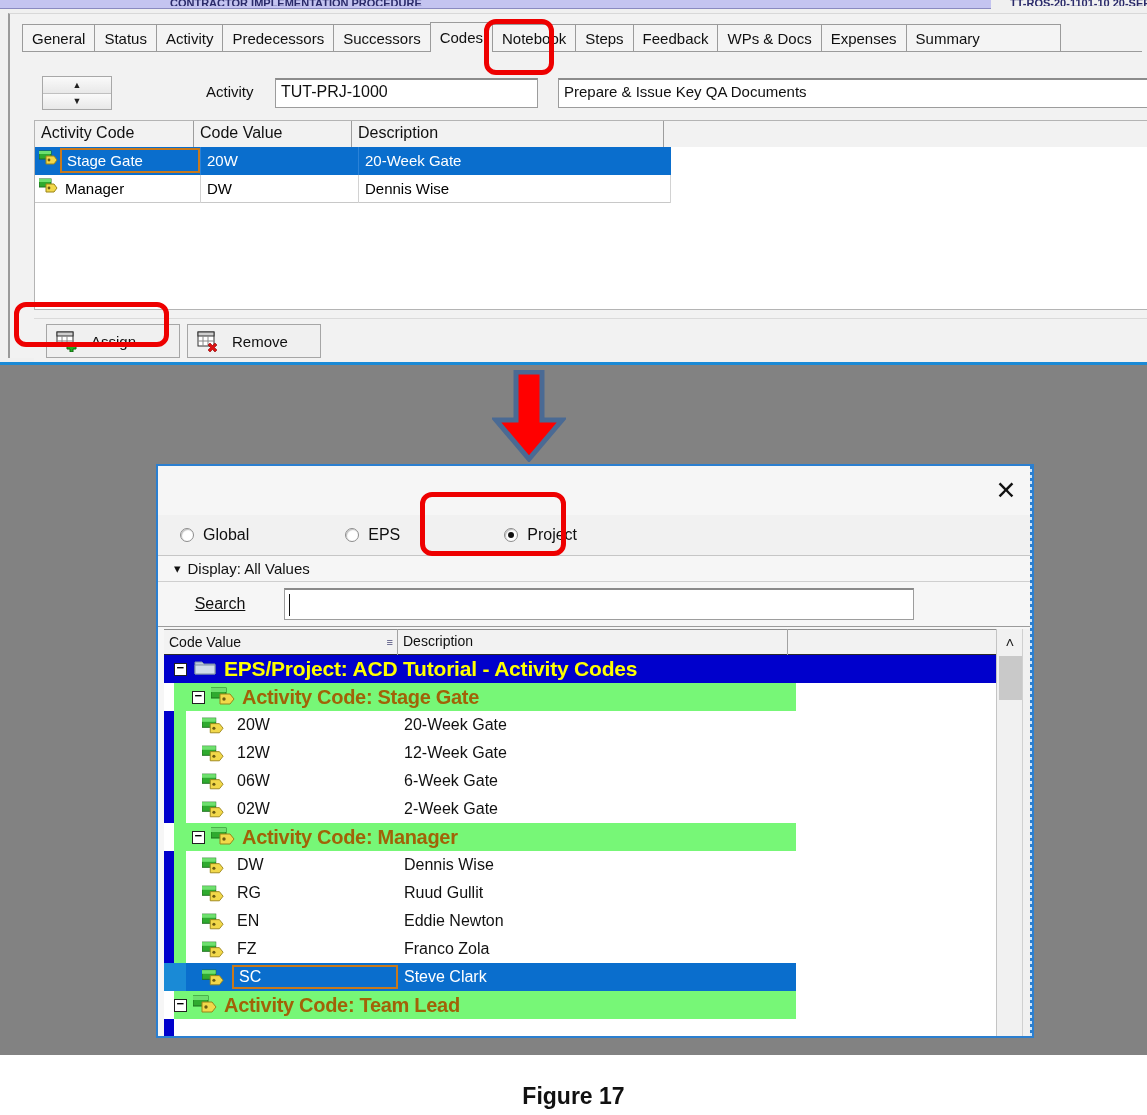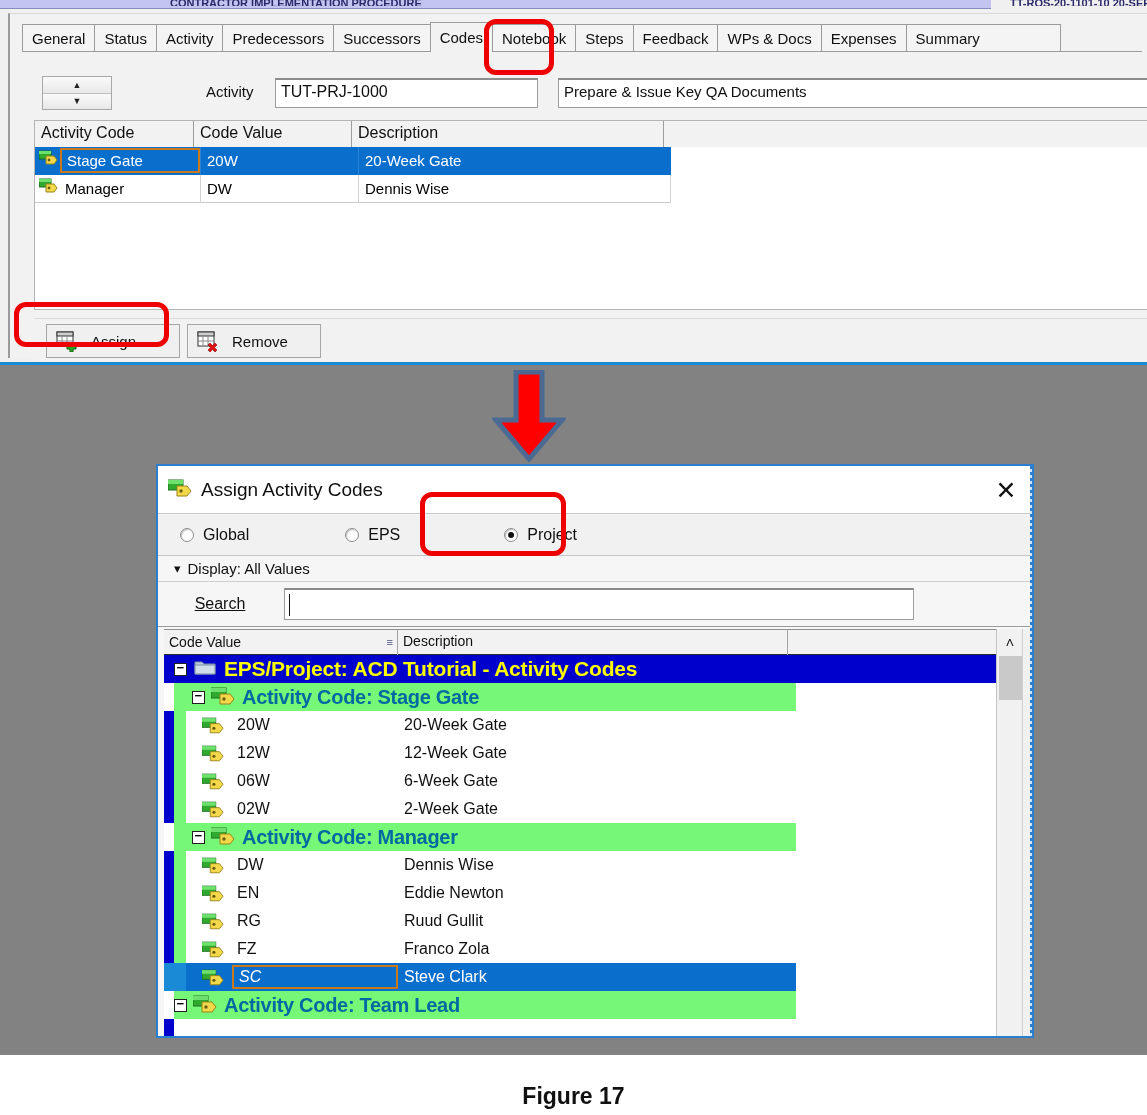--- a/index.html
+++ b/index.html
@@ -214,33 +214,33 @@
   #tree {
     position: absolute; left: 6px; top: 189px; width: 832px; height: 381px;
     background: #ffffff; overflow: hidden;
   }
   #tree-indent { position: absolute; left: 0; top: 0; width: 10px; height: 381px; background: #0000cc; }
   .trow { position: relative; height: 28px; display: flex; align-items: center; width: 832px; }
   .trow.eps { background: #0000cc; }
   .trow.eps .txt { color: #ffff00; font-size: 21px; font-weight: bold; letter-spacing: -.2px; }
   .trow.grp { background: #ffffff; }
   .grp-bar { position: absolute; left: 10px; top: 0; width: 622px; height: 28px; background: #77f777; }
-  .trow.grp .txt { color: #0369a1; font-size: 20px; font-weight: bold; letter-spacing: -.3px; }
+  .trow.grp .txt { color: #a16207; font-size: 20px; font-weight: bold; letter-spacing: -.3px; }
   .trow.leaf { background: #ffffff; }
   .leaf-side { position: absolute; left: 0; top: 0; width: 10px; height: 28px; background: #0000cc; }
   .leaf-band { position: absolute; left: 10px; top: 0; width: 12px; height: 28px; background: #77f777; }
   .trow.leaf.sel .leaf-side { background: #1a8ad6; }
   .trow.leaf.sel .leaf-band { background: #1a8ad6; }
   .trow.leaf.sel .row-bg { background: #0a6ecd; }
   .row-bg { position: absolute; left: 22px; top: 0; width: 610px; height: 28px; }
   .leaf-code {
     position: absolute; left: 68px; top: 2px; width: 166px; height: 24px;
     font-size: 16px; color: #111; line-height: 23px; padding-left: 5px;
   }
-  .trow.leaf.sel .leaf-code { color: #fff; border: 2px solid #c8791c; line-height: 20px; font-style: italic; }
+  .trow.leaf.sel .leaf-code { color: #fff; border: 2px solid #c8791c; line-height: 20px; }
   .leaf-desc {
     position: absolute; left: 240px; top: 2px; font-size: 16px; color: #111; line-height: 24px;
   }
   .trow.leaf.sel .leaf-desc { color: #fff; }
   .leaf-icon { position: absolute; left: 38px; top: 5px; }
   .expander {
     width: 13px; height: 13px; border: 1px solid #202020; background: #fff;
     display: flex; align-items: center; justify-content: center;
     font-size: 13px; line-height: 8px; color: #000; font-weight: bold; font-family: "Liberation Mono", monospace;
   }
@@ -418,31 +418,20 @@
   <div id="topline"></div>
 
   <div id="arrow">
     <svg width="74" height="92" viewBox="0 0 74 92">
       <path d="M24 2 H50 V50 H70 L37 89 L4 50 H24 Z" fill="#ff0000" stroke="#4a6a94" stroke-width="5" stroke-linejoin="miter"></path>
     </svg>
   </div>
 
   <div id="dialog">
 
-    <div id="dlg-title">
-      <span>
-        <svg width="24" height="20" viewBox="0 0 24 20">
-            <rect x="0" y="2" width="15" height="10" fill="#2faa2f" stroke="#1d6e1d"></rect>
-            <rect x="0" y="2" width="15" height="4" fill="#6ee06e"></rect>
-            <path d="M9 8 L19 8 L23 13 L19 18 L9 18 Z" fill="#f2d84a" stroke="#9a8418"></path>
-            <circle cx="13" cy="13" r="1.7" fill="#6b5c10"></circle>
-          </svg>
-      </span>
-      <span class="t">Assign Activity Codes</span>
-    </div>
     <div id="dlg-close">✕</div>
 
     <div id="radio-row">
       <label class="radio" id="r-global">
         <span class="rdo"></span>
         <span>Global</span>
       </label>
       <label class="radio" id="r-eps">
         <span class="rdo"></span>
         <span>EPS</span>
@@ -587,35 +576,35 @@
       <div class="trow leaf">
         <div class="leaf-side"></div>
           <div class="leaf-band"></div>
           <div class="row-bg"></div>
         <span class="leaf-icon"><svg width="22" height="18" viewBox="0 0 24 19">
               <rect x="0" y="2" width="15" height="10" fill="#2faa2f" stroke="#1d6e1d"></rect>
               <rect x="0" y="2" width="15" height="4" fill="#6ee06e"></rect>
               <path d="M9 8 L19 8 L23 13 L19 18 L9 18 Z" fill="#f2d84a" stroke="#9a8418"></path>
               <circle cx="13" cy="13" r="1.7" fill="#6b5c10"></circle>
             </svg></span>
+        <span class="leaf-code">RG</span>
+        <span class="leaf-desc">Ruud Gullit</span>
+      </div>
+      <div class="trow leaf">
+        <div class="leaf-side"></div>
+          <div class="leaf-band"></div>
+          <div class="row-bg"></div>
+        <span class="leaf-icon"><svg width="22" height="18" viewBox="0 0 24 19">
+              <rect x="0" y="2" width="15" height="10" fill="#2faa2f" stroke="#1d6e1d"></rect>
+              <rect x="0" y="2" width="15" height="4" fill="#6ee06e"></rect>
+              <path d="M9 8 L19 8 L23 13 L19 18 L9 18 Z" fill="#f2d84a" stroke="#9a8418"></path>
+              <circle cx="13" cy="13" r="1.7" fill="#6b5c10"></circle>
+            </svg></span>
         <span class="leaf-code">EN</span>
         <span class="leaf-desc">Eddie Newton</span>
-      </div>
-      <div class="trow leaf">
-        <div class="leaf-side"></div>
-          <div class="leaf-band"></div>
-          <div class="row-bg"></div>
-        <span class="leaf-icon"><svg width="22" height="18" viewBox="0 0 24 19">
-              <rect x="0" y="2" width="15" height="10" fill="#2faa2f" stroke="#1d6e1d"></rect>
-              <rect x="0" y="2" width="15" height="4" fill="#6ee06e"></rect>
-              <path d="M9 8 L19 8 L23 13 L19 18 L9 18 Z" fill="#f2d84a" stroke="#9a8418"></path>
-              <circle cx="13" cy="13" r="1.7" fill="#6b5c10"></circle>
-            </svg></span>
-        <span class="leaf-code">RG</span>
-        <span class="leaf-desc">Ruud Gullit</span>
       </div>
       <div class="trow leaf">
         <div class="leaf-side"></div>
           <div class="leaf-band"></div>
           <div class="row-bg"></div>
         <span class="leaf-icon"><svg width="22" height="18" viewBox="0 0 24 19">
               <rect x="0" y="2" width="15" height="10" fill="#2faa2f" stroke="#1d6e1d"></rect>
               <rect x="0" y="2" width="15" height="4" fill="#6ee06e"></rect>
               <path d="M9 8 L19 8 L23 13 L19 18 L9 18 Z" fill="#f2d84a" stroke="#9a8418"></path>
               <circle cx="13" cy="13" r="1.7" fill="#6b5c10"></circle>

